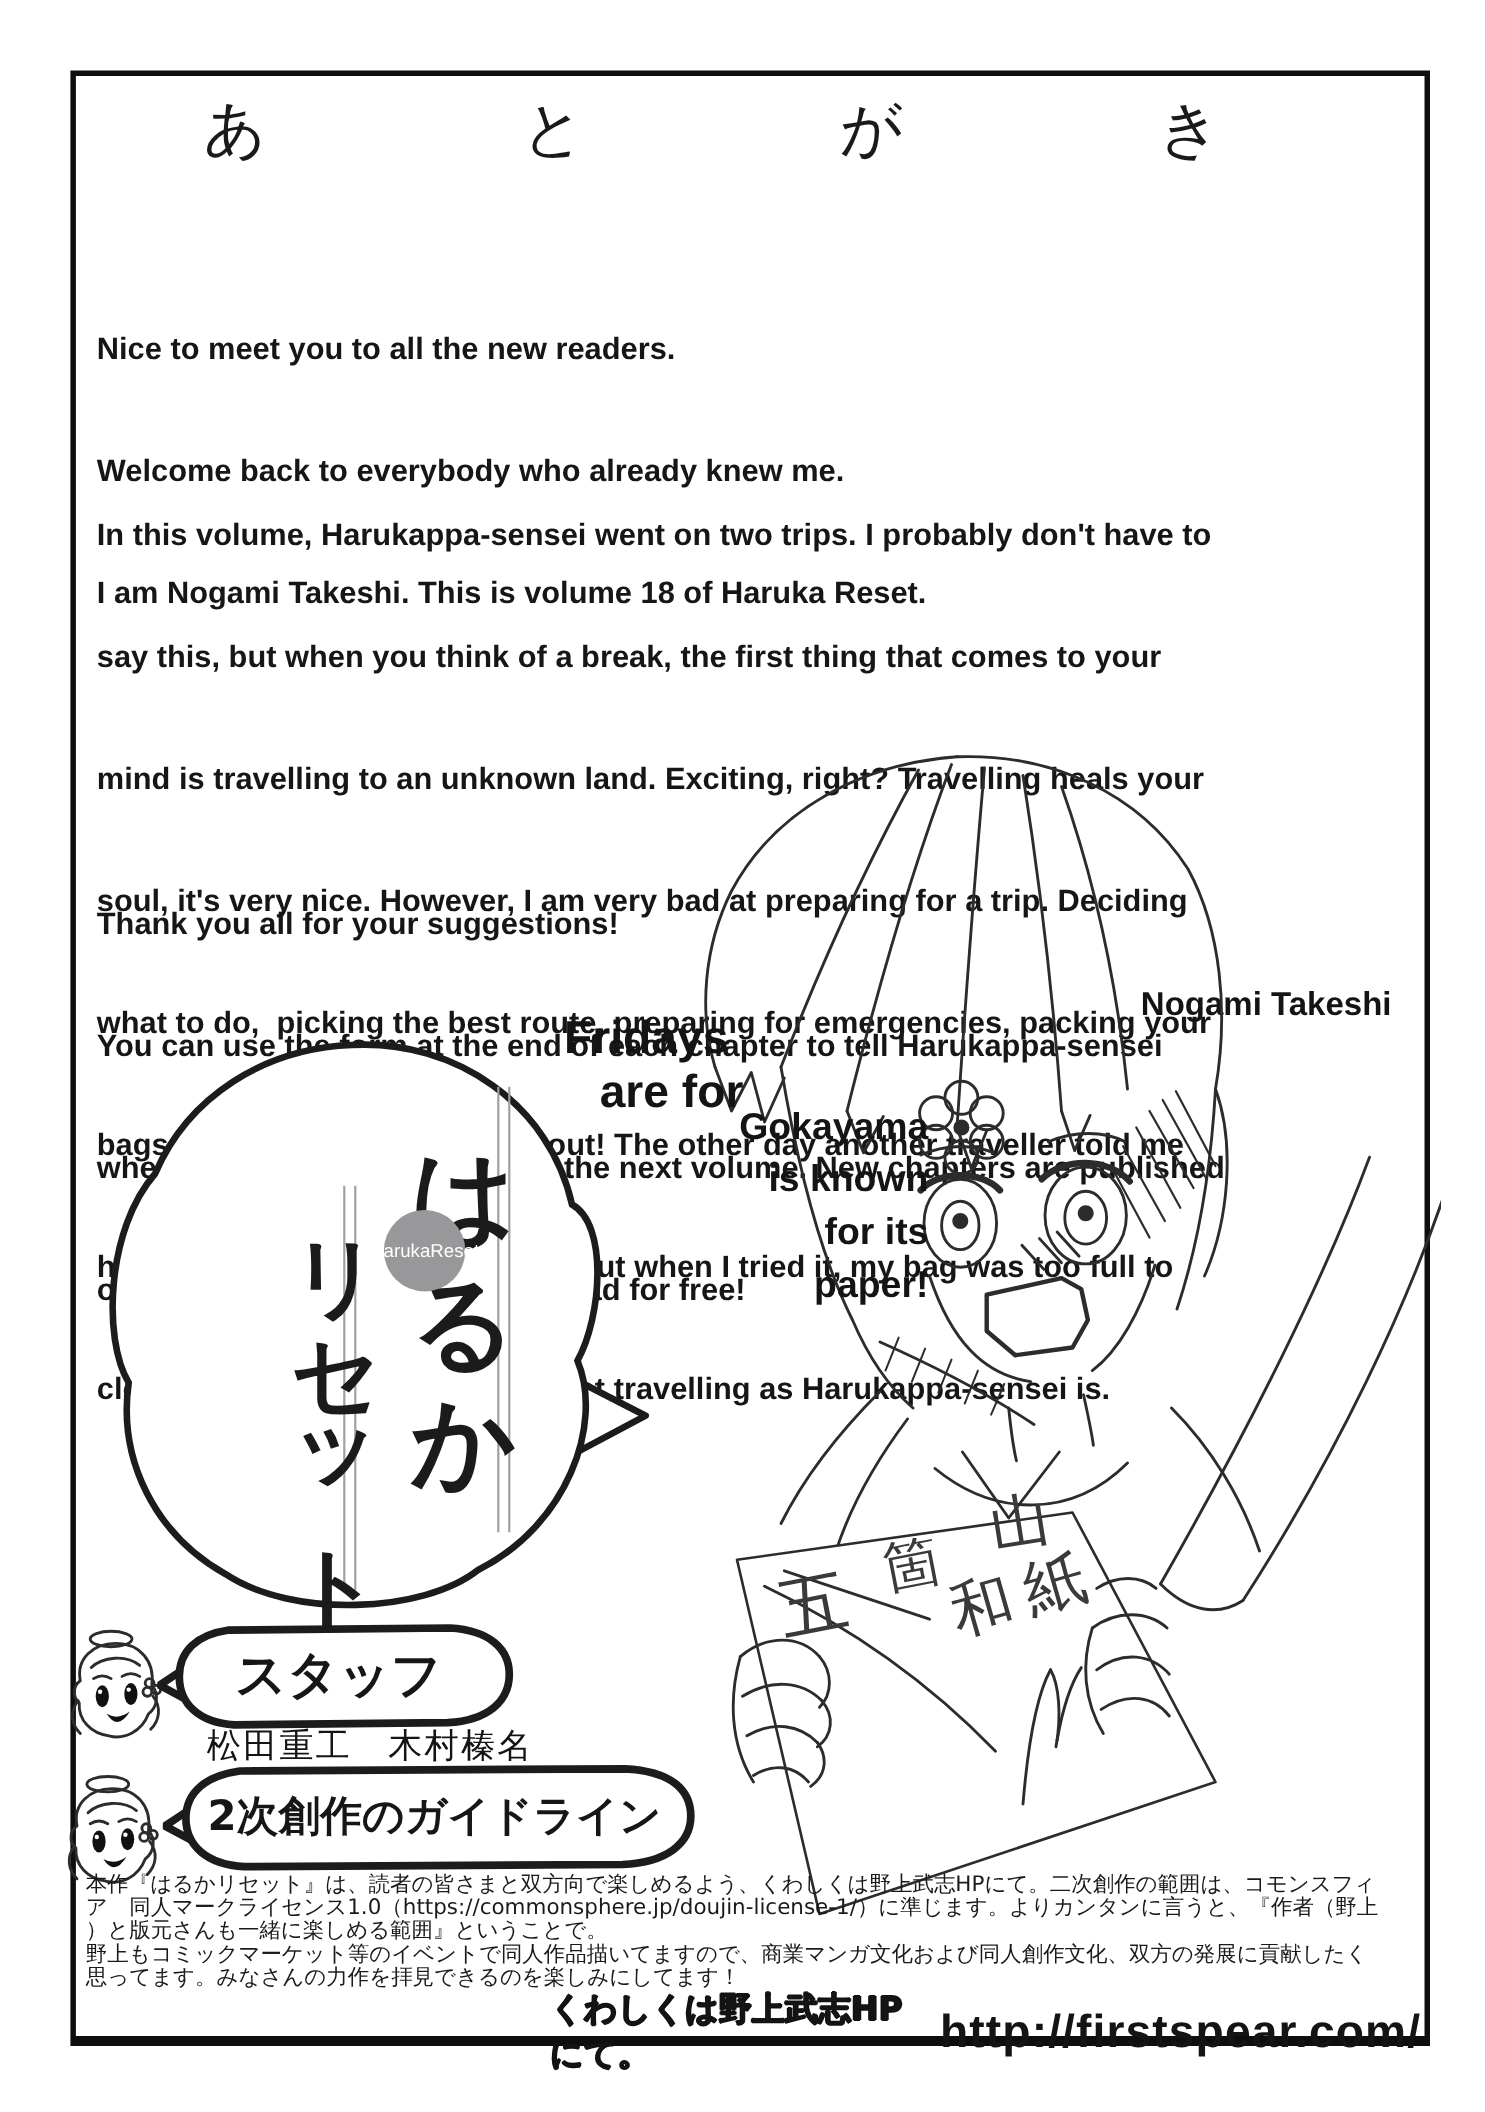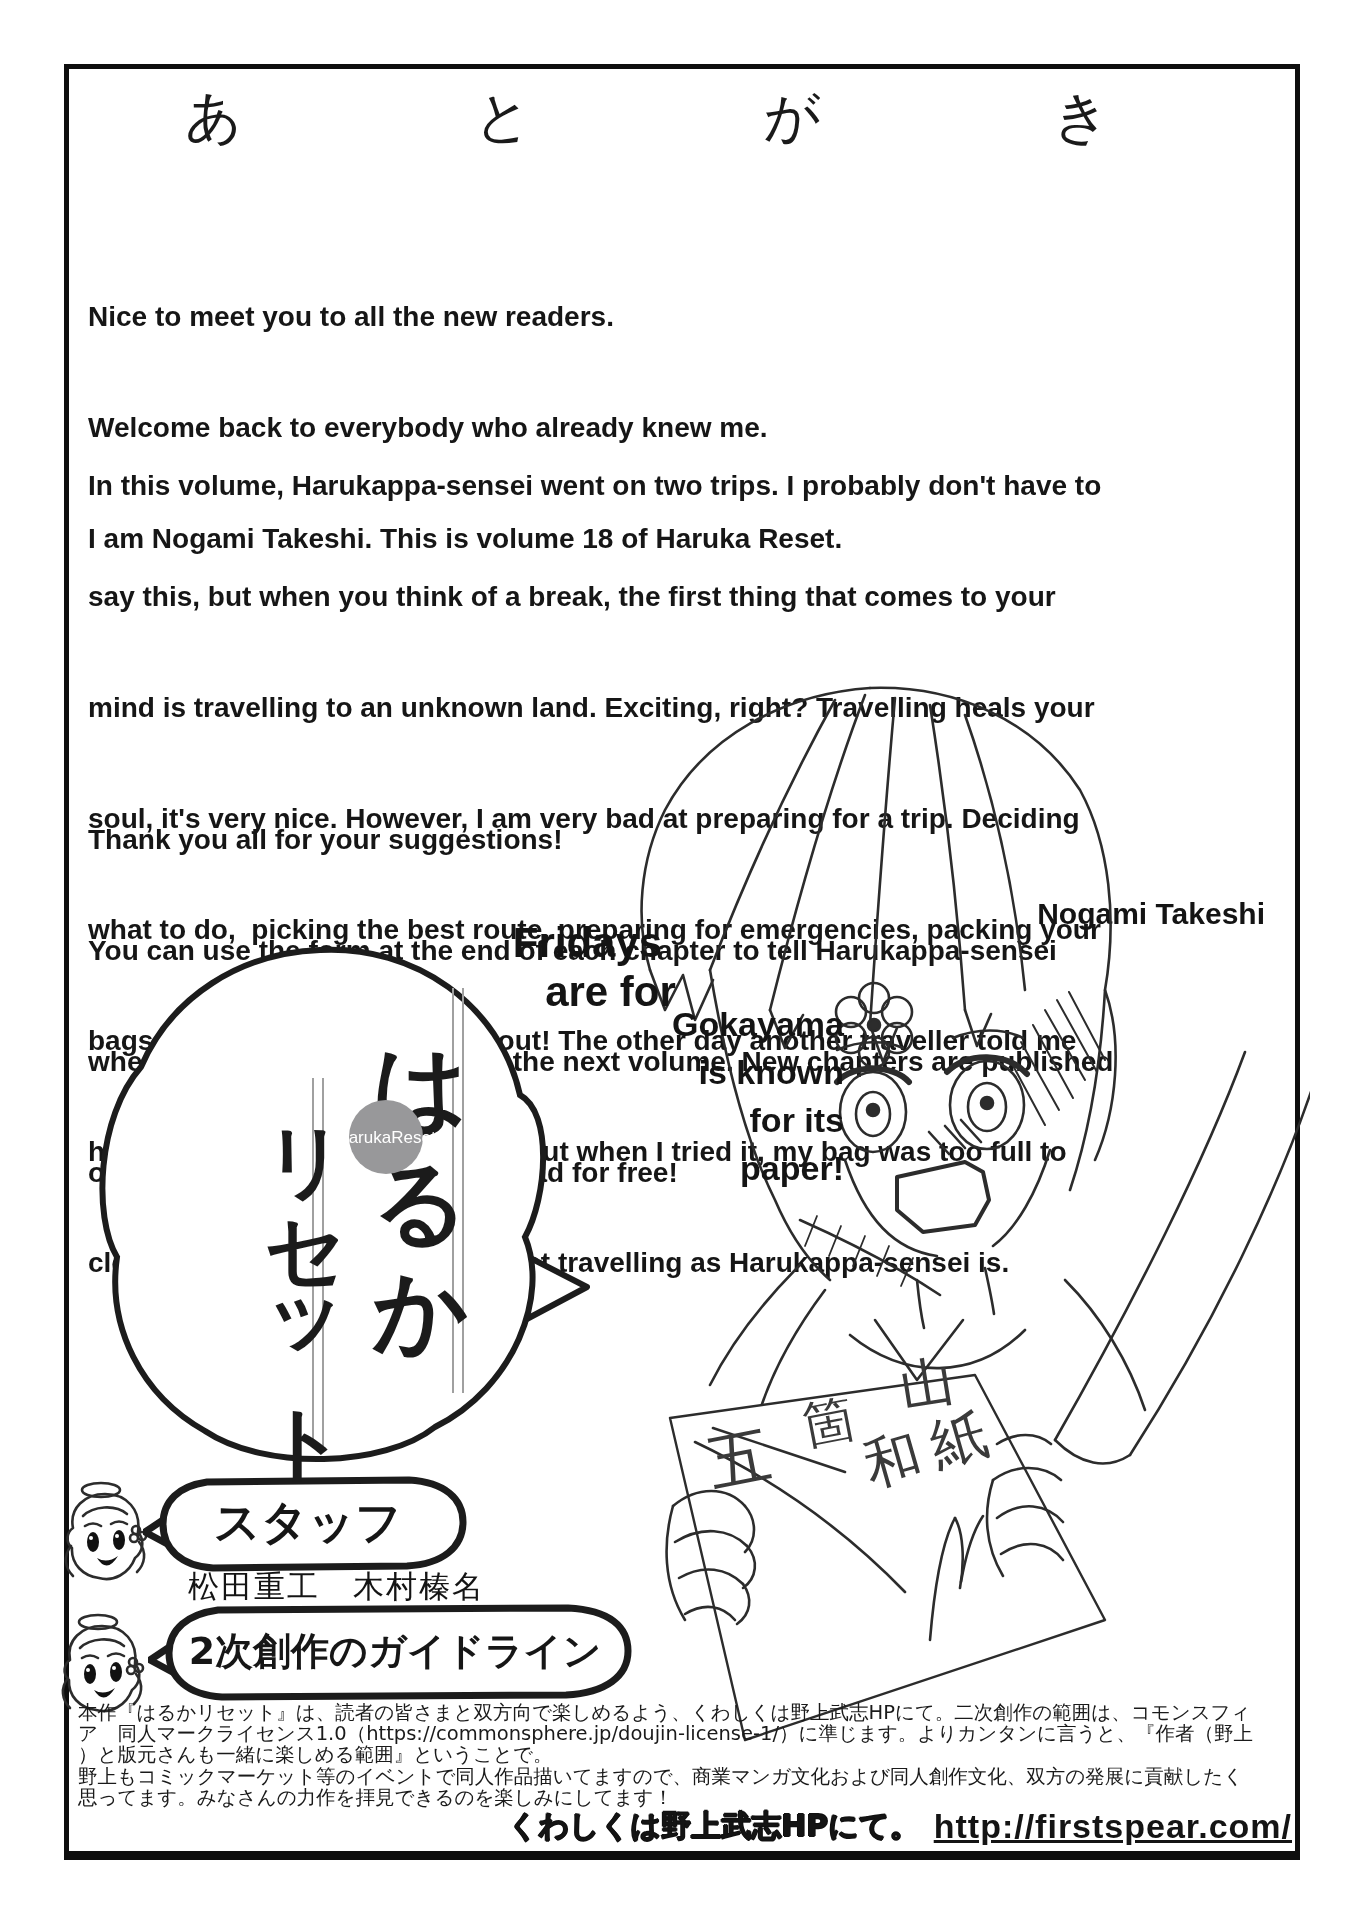--- a/index.html
+++ b/index.html
@@ -34,21 +34,21 @@
                font-family:"DejaVu Sans",sans-serif;}
   .bubble-label{position:absolute;width:100%;text-align:center;font-weight:700;
                 font-family:"DejaVu Sans",sans-serif;color:#161616;}
   #fineprint{left:78px;top:1702px;width:1215px;font-size:19.5px;line-height:21.2px;font-weight:500;
              font-family:"DejaVu Sans",sans-serif;color:#1a1a1a;z-index:8;}
   #fineprint div{white-space:pre;}
   #footer{left:500px;top:1806px;width:792px;display:flex;justify-content:flex-end;
           align-items:center;gap:14px;z-index:8;}
   #footer .note{font-size:30px;font-weight:800;font-family:"DejaVu Sans",sans-serif;
     text-shadow:1px 0 #111,-1px 0 #111,0 1px #111,0 -1px #111;}
-  #footer .url{font-size:34px;font-weight:700;letter-spacing:1px;text-decoration:underline;}
+  #footer .url{font-size:42px;font-weight:700;letter-spacing:1px;}
   svg{display:block;}
   .sketch{stroke:#2c2c2c;fill:none;stroke-width:2.6;stroke-linecap:round;stroke-linejoin:round;}
 </style>
 </head>
 <body>
 
 <div class="page">
   <div class="frame"></div>
 
   <div class="abs title-row">

